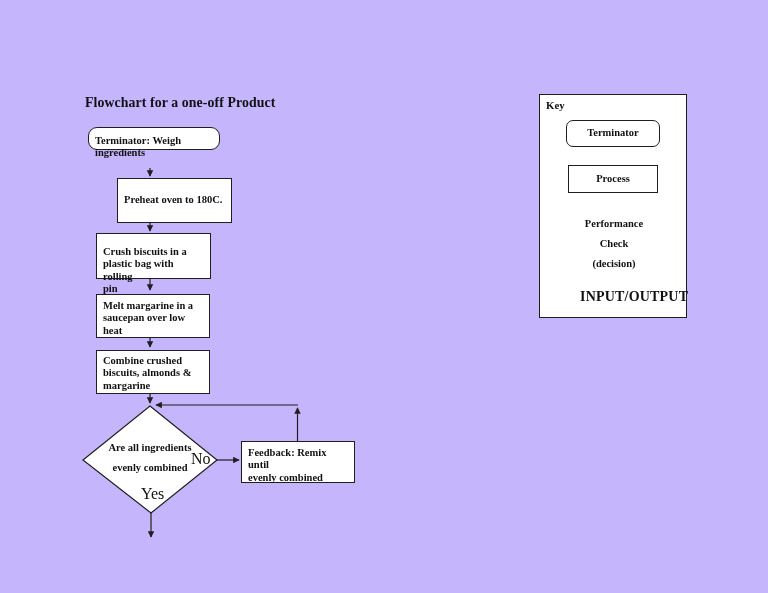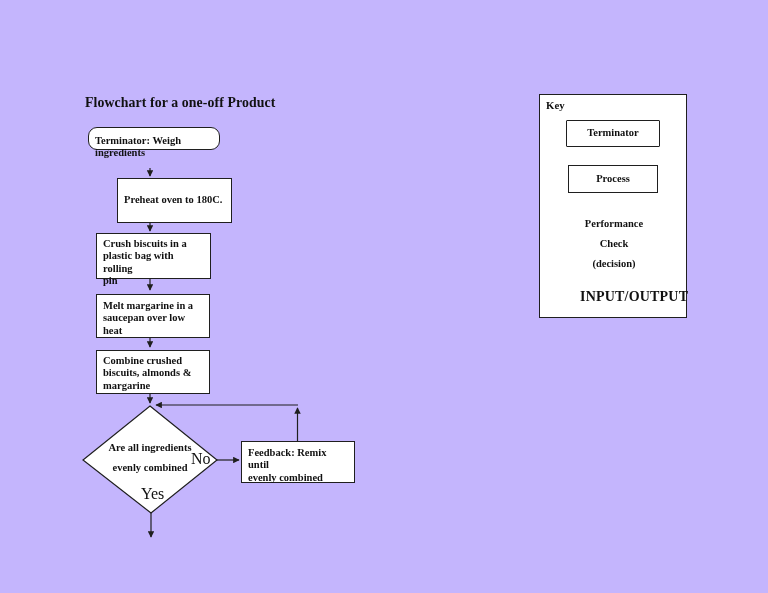--- a/index.html
+++ b/index.html
@@ -61,21 +61,21 @@
     </g>
   </svg>
 
   <div class="title">Flowchart for a one-off Product</div>
 
   <div class="node rounded" style="left:88px;top:127px;width:132px;height:23px;padding-top:7px;">Terminator: Weigh
 ingredients</div>
 
   <div class="node vcenter" style="left:96px;top:178px;width:115px;height:45px;margin-left:21px;">Preheat oven to 180C.</div>
 
-  <div class="node" style="left:96px;top:233px;width:115px;height:46px;padding-top:4px;">Crush biscuits in a
+  <div class="node" style="left:96px;top:233px;width:115px;height:46px;padding-top:12px;">Crush biscuits in a
 plastic bag with rolling
 pin</div>
 
   <div class="node" style="left:96px;top:350px;width:114px;height:44px;padding-top:4px;">Combine crushed
 biscuits, almonds &amp;
 margarine</div>
 
   <div class="node" style="left:96px;top:294px;width:114px;height:44px;">Melt margarine in a
 saucepan over low heat</div>
 
@@ -85,21 +85,21 @@
   <span class="small-label" style="left:191px;top:453px;">No</span>
 
   <span class="small-label" style="left:141px;top:488px;">Yes</span>
 
   <div class="node" style="left:241px;top:441px;width:114px;height:42px;">Feedback: Remix until
 evenly combined</div>
 
   <div class="key-panel"></div>
   <div class="key-heading">Key</div>
 
-  <div class="node rounded center-both" style="left:566px;top:120px;width:94px;height:27px;border-radius:1px;">Terminator</div>
+  <div class="node rounded center-both" style="left:566px;top:120px;width:94px;height:27px;border-radius:7px;">Terminator</div>
 
   <div class="node center-both" style="left:568px;top:165px;width:90px;height:28px;">Process</div>
 
   <div class="diamond-label" style="left:614px;top:244px;width:100px;">Performance
 Check
 (decision)</div>
 
   <div class="io-label">INPUT/OUTPUT</div>
 
 </div>

